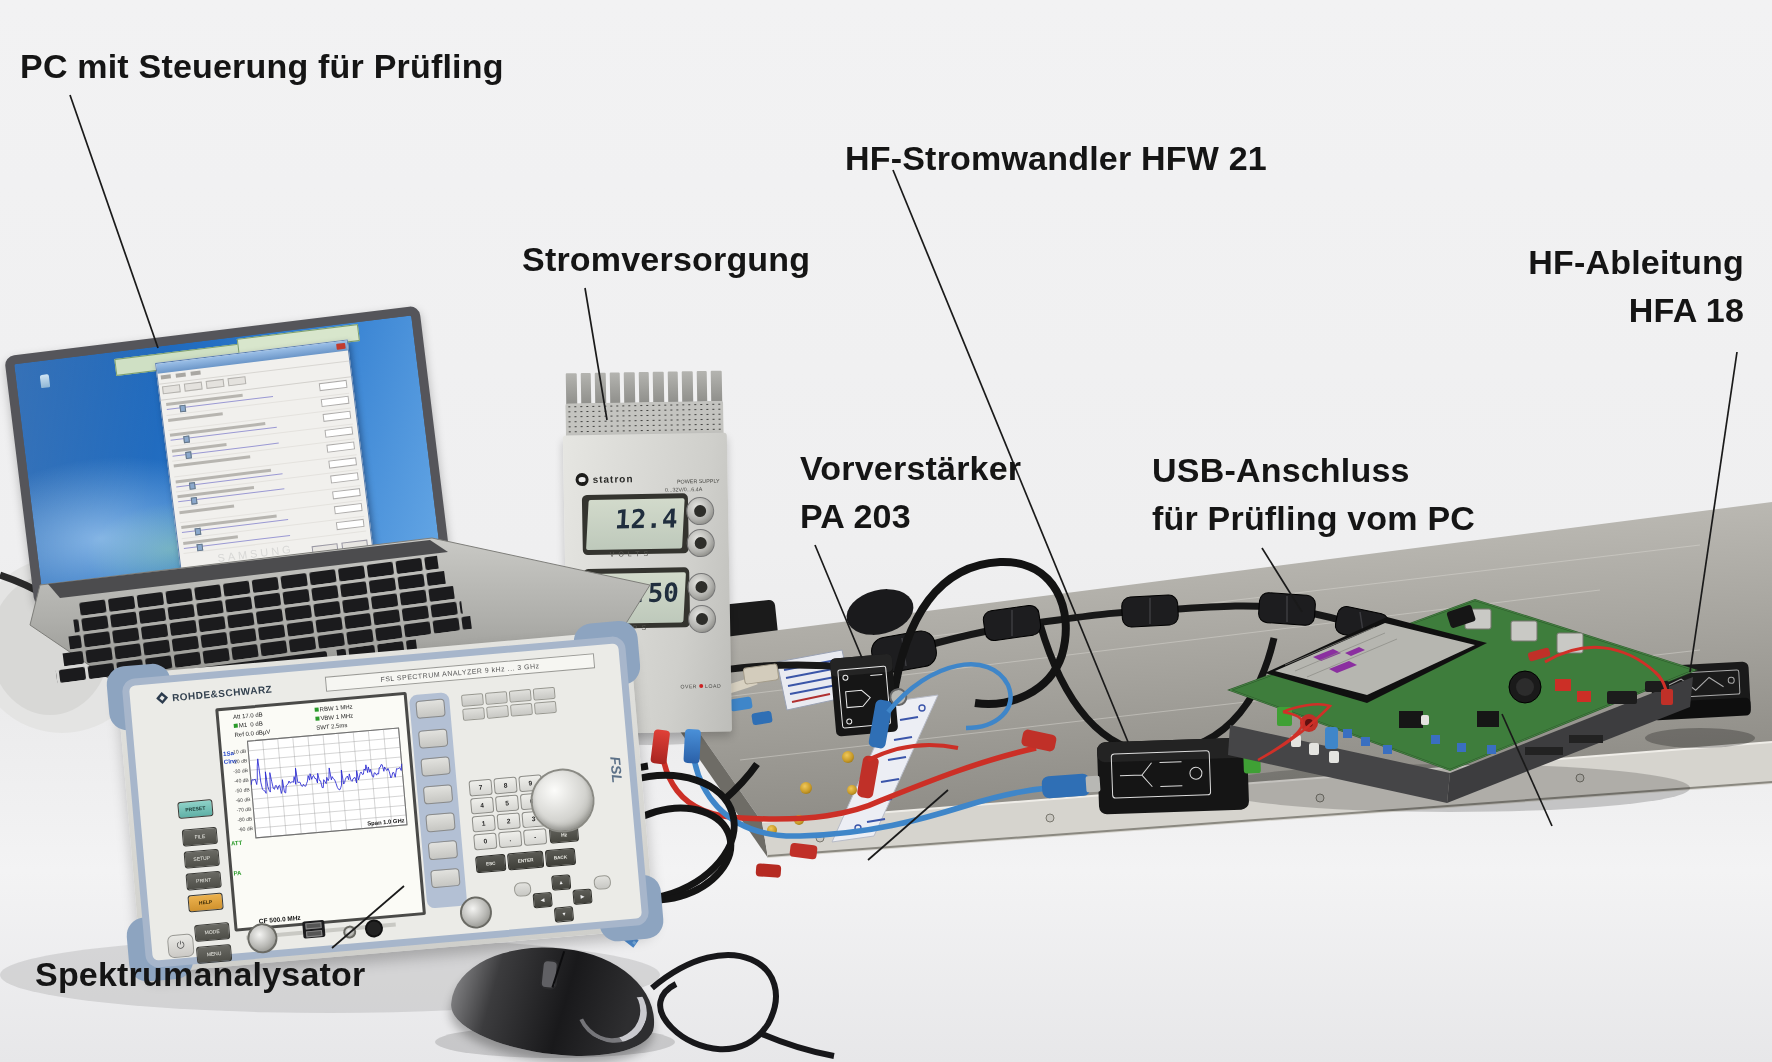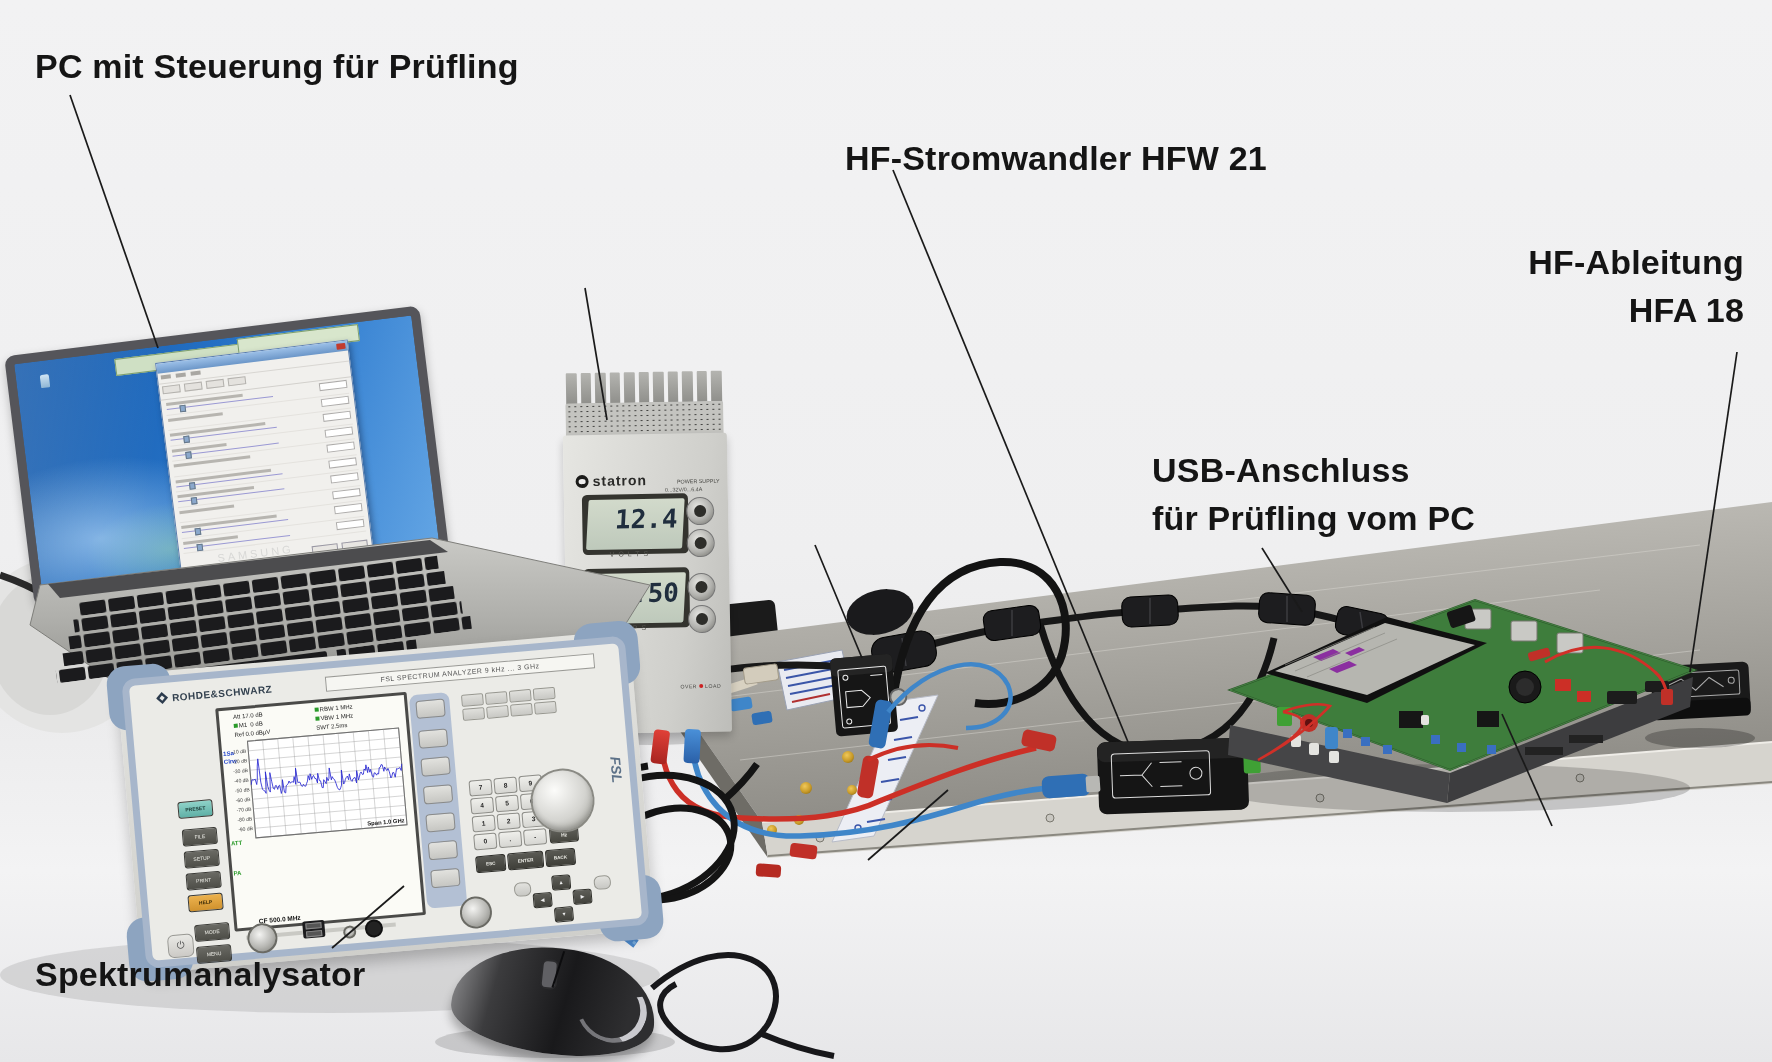--- a/index.html
+++ b/index.html
@@ -97,21 +97,21 @@
   #psu .body{position:absolute;left:0;top:46px;width:100%;height:299px;background:linear-gradient(100deg,#e6e6e2,#cfcfcb 70%,#bdbdb9);
              border-radius:3px;box-shadow:0 5px 8px rgba(0,0,0,.2);}
   #psu .slope{position:absolute;left:3px;top:14px;width:158px;height:34px;background:#c4c4c0;
     border-radius:3px 3px 0 0;
     background-image:radial-gradient(#41413f 1px,transparent 1.3px);background-size:6px 5px;background-position:1px 1px;}
   #psu .fins{position:absolute;left:4px;top:-16px;width:156px;height:32px;display:flex;gap:4px;}
   #psu .fins i{flex:1;background:linear-gradient(#b4b4b0,#8e8e8a);border-radius:1px 1px 0 0;}
   #psu .logo{position:absolute;left:12px;top:84px;display:flex;align-items:center;gap:4px;}
   #psu .logo .c{width:13px;height:13px;border-radius:50%;background:#1c1c1a;position:relative;}
   #psu .logo .c::after{content:"";position:absolute;left:3px;top:4px;width:7px;height:5px;background:#eee;border-radius:50% 50% 40% 40%;}
-  #psu .logo b{font-size:14px;letter-spacing:1px;color:#2a2a28;}
+  #psu .logo b{font-size:10px;letter-spacing:1px;color:#2a2a28;}
   #psu .type{position:absolute;right:8px;top:82px;font-size:5.4px;color:#4a4a46;text-align:left;line-height:1.5;white-space:pre;}
   .lcdbox{position:absolute;left:18px;width:96px;height:50px;background:#34342f;border-radius:5px;padding:5px;}
   .lcd{width:100%;height:100%;background:linear-gradient(#d2dacb,#bec9bb);border-radius:2px;
        font-family:"DejaVu Sans Mono",monospace;font-weight:700;font-size:26px;color:#202e3e;
        text-align:right;line-height:40px;padding-right:6px;box-sizing:border-box;transform:skewX(-4deg);}
   .meter-lab{position:absolute;left:18px;width:96px;text-align:center;font-size:7px;letter-spacing:4px;color:#55554f;}
   .knb{position:absolute;left:122px;width:26px;height:26px;border-radius:50%;
        background:radial-gradient(circle at 40% 35%,#e8e8e4,#b2b2ae 55%,#6e6e68);border:1px solid #777;}
   .knb::after{content:"";position:absolute;left:7px;top:7px;width:12px;height:12px;border-radius:50%;background:#2e2e2a;}
   #psu .chk{position:absolute;left:14px;top:248px;display:flex;align-items:center;gap:4px;font-size:5.2px;color:#4a4a46;letter-spacing:.5px;}
@@ -646,20 +646,23 @@
       <line x1="893" y1="170" x2="1128" y2="742"></line>
       <line x1="1737" y1="352" x2="1690" y2="672"></line>
       <line x1="815" y1="545" x2="862" y2="658"></line>
       <line x1="1262" y1="548" x2="1302" y2="612"></line>
       <line x1="332" y1="948" x2="404" y2="886"></line>
       <line x1="868" y1="860" x2="948" y2="790"></line>
       <line x1="1552" y1="826" x2="1502" y2="714"></line>
     </g>
   </svg>
 
-  <div class="lbl" style="left:35px;top:42px;">PC mit Steuerung für Prüfling</div>
+  <div class="lbl" style="left:20px;top:42px;">PC mit Steuerung für Prüfling</div>
+  <div class="lbl" style="left:522px;top:235px;">Stromversorgung</div>
   <div class="lbl" style="left:845px;top:134px;">HF-Stromwandler HFW 21</div>
   <div class="lbl r" style="right:28px;top:238px;">HF-Ableitung
 HFA 18</div>
+  <div class="lbl" style="left:800px;top:444px;">Vorverstärker
+PA 203</div>
   <div class="lbl" style="left:1152px;top:446px;">USB-Anschluss
 für Prüfling vom PC</div>
   <div class="lbl" style="left:35px;top:950px;">Spektrumanalysator</div>
 </div>
 
 </body></html>

